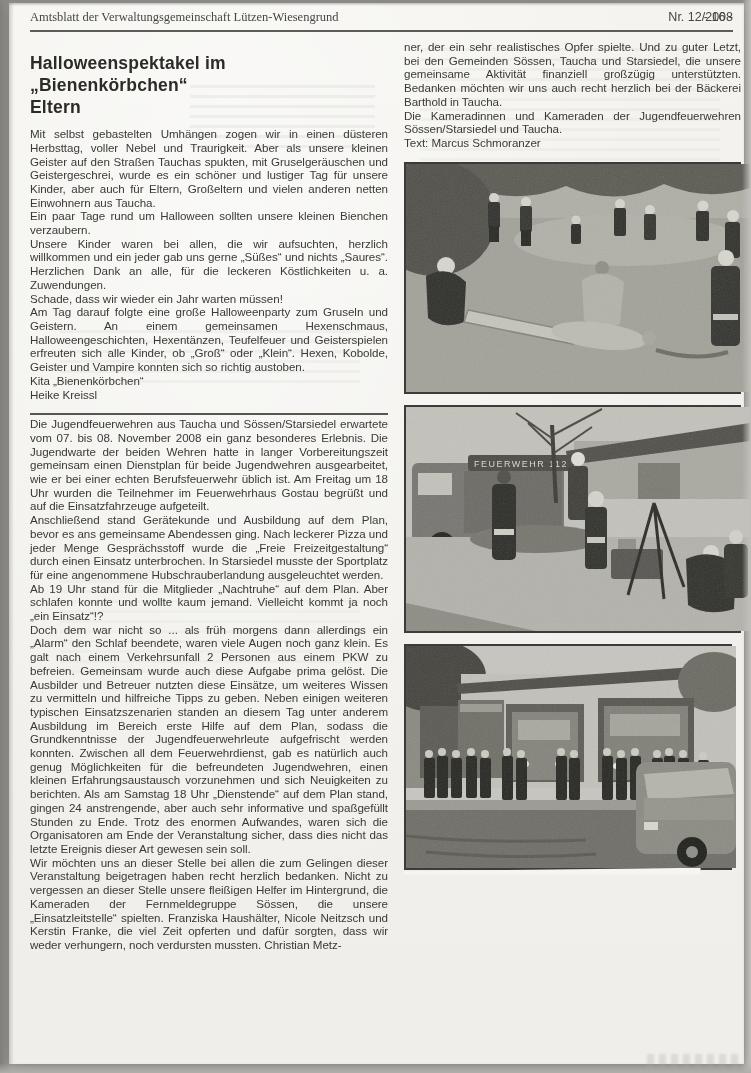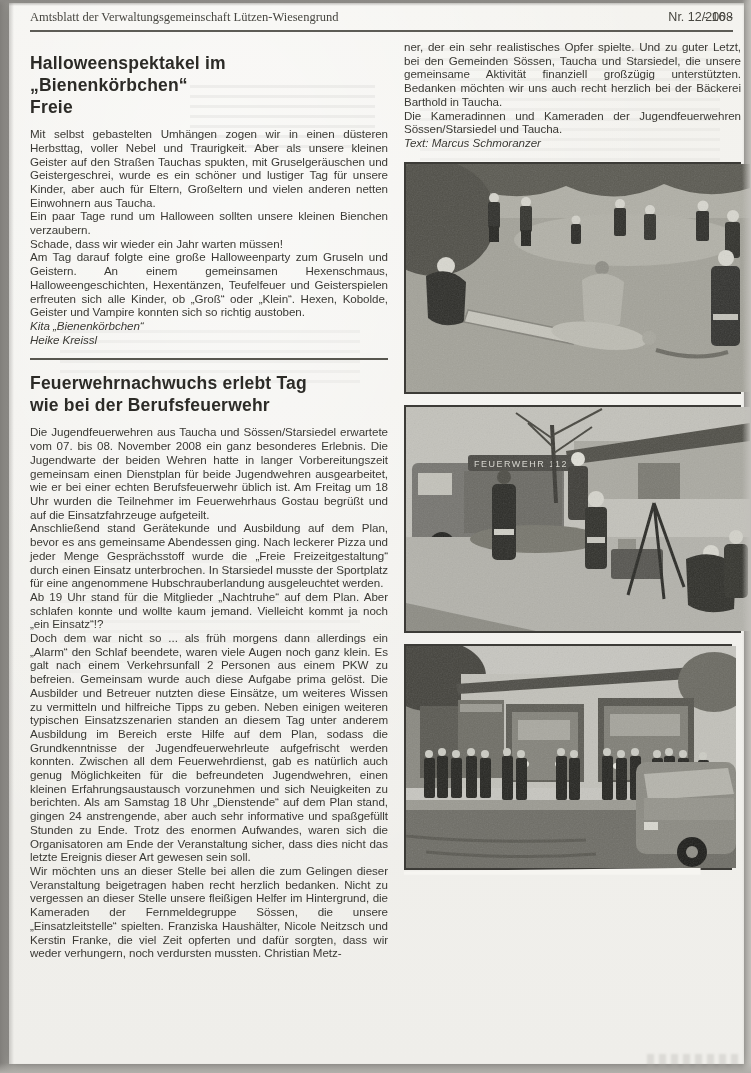--- a/index.html
+++ b/index.html
@@ -42,21 +42,21 @@
   .col-right{flex:1;min-width:0;}
 
   .article-title{
     font-size:17.5px;font-weight:bold;color:#2c2b27;
     line-height:1.26;margin:12px 0 9px 0;letter-spacing:.2px;
   }
   .col-left p, .col-right p{
     margin:0;font-size:11.6px;line-height:13.7px;
     text-align:justify;color:#3a3934;letter-spacing:-.05px;
   }
-  .sig{font-style:italic;text-align:right;}
+  .sig{text-align:right;}
   .divider{border:none;border-top:2px solid #57564f;margin:12px 0 2px 0;}
 
   .photo{
     border:2px solid #3c3b37;background:#9a998f;
     margin:0;line-height:0;position:relative;
   }
   .photo svg{display:block;}
   .photo-1{margin-top:12px;}
   .photo-2{margin-top:11px;}
   .photo-3{margin-top:11px;width:96%;}
@@ -96,35 +96,32 @@
     <span class="h-left">Amtsblatt der Verwaltungsgemeinschaft Lützen-Wiesengrund</span>
     <span class="h-center">- 16 -</span>
     <span class="h-right">Nr. 12/2008</span>
   </div>
 
   <div class="columns">
 
     <div class="col-left">
       <div class="article-title">
         <span>Halloweenspektakel im „Bienenkörbchen“</span><br>
-        <span>Freie</span>
+        <span>Eltern</span>
       </div>
       <p>Mit selbst gebastelten Umhängen zogen wir in einen düsteren Herbsttag, voller Nebel und Traurigkeit. Aber als unsere kleinen Geister auf den Straßen Tauchas spukten, mit Gruselgeräuschen und Geistergeschrei, wurde es ein schöner und lustiger Tag für unsere Kinder, aber auch für Eltern, Großeltern und vielen anderen netten Einwohnern aus Taucha.</p>
       <p>Ein paar Tage rund um Halloween sollten unsere kleinen Bienchen verzaubern.</p>
+      <p>Unsere Kinder waren bei allen, die wir aufsuchten, herzlich willkommen und ein jeder gab uns gerne „Süßes“ und nichts „Saures“. Herzlichen Dank an alle, für die leckeren Köstlichkeiten u. a. Zuwendungen.</p>
       <p>Schade, dass wir wieder ein Jahr warten müssen!</p>
       <p>Am Tag darauf folgte eine große Halloweenparty zum Gruseln und Geistern. An einem gemeinsamen Hexenschmaus, Halloweengeschichten, Hexentänzen, Teufelfeuer und Geisterspielen erfreuten sich alle Kinder, ob „Groß“ oder „Klein“. Hexen, Kobolde, Geister und Vampire konnten sich so richtig austoben.</p>
       <p class="sig">Kita „Bienenkörbchen“</p>
       <p class="sig">Heike Kreissl</p>
 
       <hr class="divider">
 
-      <div class="article-title">
-        <span>Feuerwehrnachwuchs erlebt Tag</span><br>
-        <span>wie bei der Berufsfeuerwehr</span>
-      </div>
       <p>Die Jugendfeuerwehren aus Taucha und Sössen/Starsiedel erwartete vom 07. bis 08. November 2008 ein ganz besonderes Erlebnis. Die Jugendwarte der beiden Wehren hatte in langer Vorbereitungszeit gemeinsam einen Dienstplan für beide Jugendwehren ausgearbeitet, wie er bei einer echten Berufsfeuerwehr üblich ist. Am Freitag um 18 Uhr wurden die Teilnehmer im Feuerwehrhaus Gostau begrüßt und auf die Einsatzfahrzeuge aufgeteilt.</p>
       <p>Anschließend stand Gerätekunde und Ausbildung auf dem Plan, bevor es ans gemeinsame Abendessen ging. Nach leckerer Pizza und jeder Menge Gesprächsstoff wurde die „Freie Freizeitgestaltung“ durch einen Einsatz unterbrochen. In Starsiedel musste der Sportplatz für eine angenommene Hubschrauberlandung ausgeleuchtet werden.</p>
       <p>Ab 19 Uhr stand für die Mitglieder „Nachtruhe“ auf dem Plan. Aber schlafen konnte und wollte kaum jemand. Vielleicht kommt ja noch „ein Einsatz“!?</p>
       <p>Doch dem war nicht so ... als früh morgens dann allerdings ein „Alarm“ den Schlaf beendete, waren viele Augen noch ganz klein. Es galt nach einem Verkehrsunfall 2 Personen aus einem PKW zu befreien. Gemeinsam wurde auch diese Aufgabe prima gelöst. Die Ausbilder und Betreuer nutzten diese Einsätze, um weiteres Wissen zu vermitteln und hilfreiche Tipps zu geben. Neben einigen weiteren typischen Einsatzszenarien standen an diesem Tag unter anderem Ausbildung im Bereich erste Hilfe auf dem Plan, sodass die Grundkenntnisse der Jugendfeuerwehrleute aufgefrischt werden konnten. Zwischen all dem Feuerwehrdienst, gab es natürlich auch genug Möglichkeiten für die befreundeten Jugendwehren, einen kleinen Erfahrungsaustausch vorzunehmen und sich Neuigkeiten zu berichten. Als am Samstag 18 Uhr „Dienstende“ auf dem Plan stand, gingen 24 anstrengende, aber auch sehr informative und spaßgefüllt Stunden zu Ende. Trotz des enormen Aufwandes, waren sich die Organisatoren am Ende der Veranstaltung sicher, dass dies nicht das letzte Ereignis dieser Art gewesen sein soll.</p>
       <p>Wir möchten uns an dieser Stelle bei allen die zum Gelingen dieser Veranstaltung beigetragen haben recht herzlich bedanken. Nicht zu vergessen an dieser Stelle unsere fleißigen Helfer im Hintergrund, die Kameraden der Fernmeldegruppe Sössen, die unsere „Einsatzleitstelle“ spielten. Franziska Haushälter, Nicole Neitzsch und Kerstin Franke, die viel Zeit opferten und dafür sorgten, dass wir weder verhungern, noch verdursten mussten. Christian Metz-</p>
     </div>
 
     <div class="col-right">
       <p style="">ner, der ein sehr realistisches Opfer spielte. Und zu guter Letzt, bei den Gemeinden Sössen, Taucha und Starsiedel, die unsere gemeinsame Aktivität finanziell großzügig unterstützten. Bedanken möchten wir uns auch recht herzlich bei der Bäckerei Barthold in Taucha.</p>
       <p>Die Kameradinnen und Kameraden der Jugendfeuerwehren Sössen/Starsiedel und Taucha.</p>

